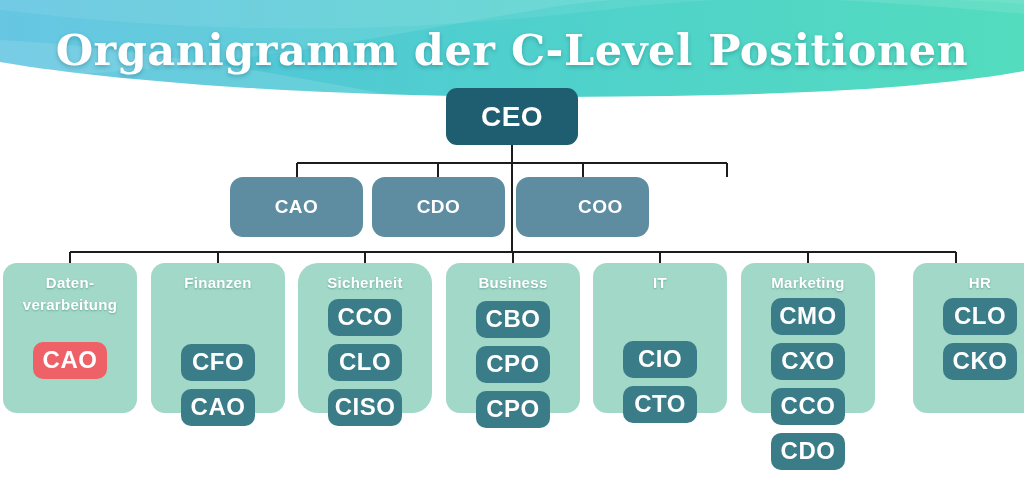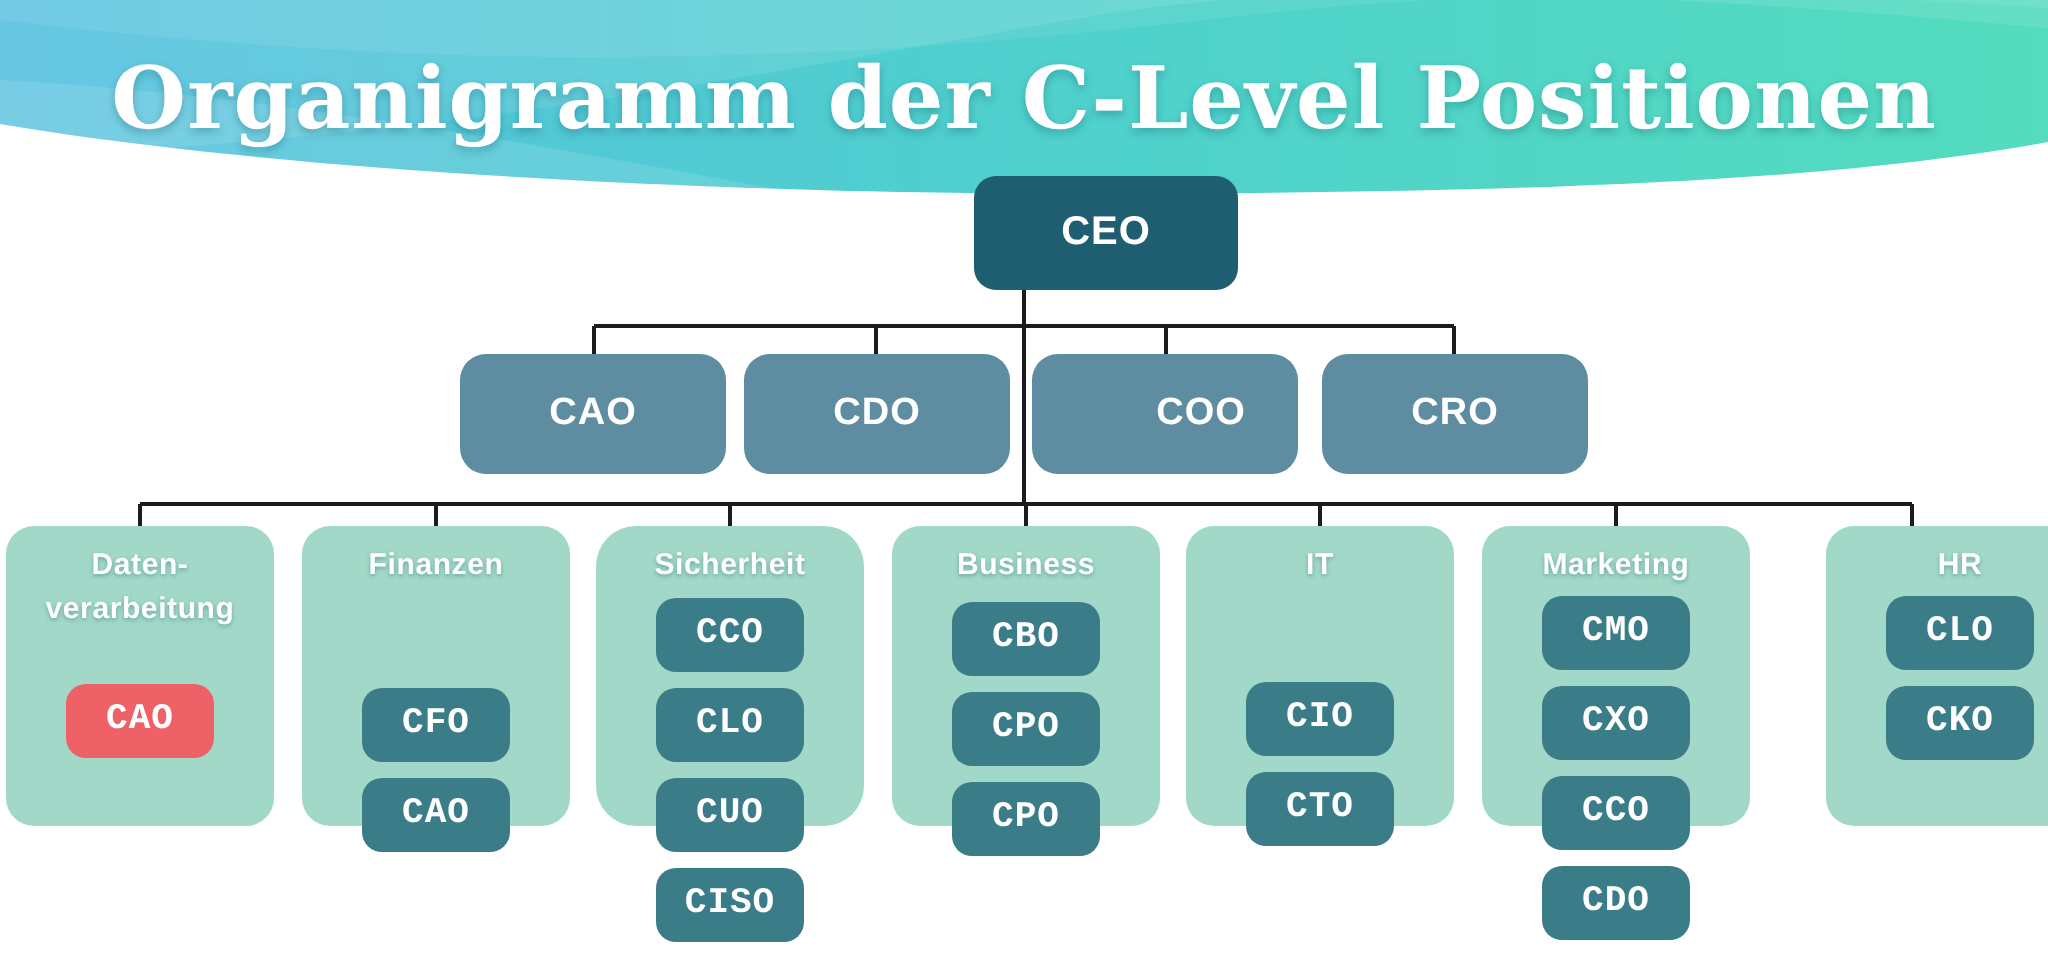--- a/index.html
+++ b/index.html
@@ -32,21 +32,21 @@
   
   .connector-svg{position:absolute;top:0;left:0;width:1024px;height:478px;z-index:1;}
   .connector{stroke:var(--line-color);stroke-width:2;fill:none;}
 
   
   .node{
     position:absolute;z-index:2;display:flex;align-items:center;justify-content:center;
     color:var(--text-on-dark);font-weight:700;letter-spacing:0.5px;
   }
   .node--ceo{left:446px;top:88px;width:132px;height:57px;border-radius:11px;
-    background:var(--box-ceo);font-size:20px;margin-left:41px;}
+    background:var(--box-ceo);font-size:28px;}
   .node--l2{top:177px;width:133px;height:60px;border-radius:13px;
     background:var(--box-level2);font-size:19px;}
   .node--l2.pos-0{left:230px;}
   .node--l2.pos-1{left:372px;}
   .node--l2.pos-2{left:516px;padding-left:36px;}
   .node--l2.pos-3{left:661px;}
 
   
   .column{
     position:absolute;top:263px;width:134px;height:150px;border-radius:14px;
@@ -69,21 +69,21 @@
   .column.pos-0 .roles{margin-top:26px;}
   .column.pos-1 .roles{margin-top:50px;}
   .column.pos-2 .roles{margin-top:5px;}
   .column.pos-3 .roles{margin-top:7px;}
   .column.pos-4 .roles{margin-top:47px;}
   .column.pos-5 .roles{margin-top:4px;}
   .column.pos-6 .roles{margin-top:4px;}
   .role{
     width:74px;height:37px;border-radius:10px;background:var(--box-role);
     display:flex;align-items:center;justify-content:center;
-    color:var(--text-on-dark);font-size:18px;font-weight:700;letter-spacing:0.5px;font-family:Liberation Mono, monospace;
+    color:var(--text-on-dark);font-size:24px;font-weight:700;letter-spacing:0.5px;
   }
   .role--highlight{background:var(--box-highlight);}
 </style>
 </head>
 <body>
 
 <div class="stage">
 
   <svg class="banner-svg" viewBox="0 0 1024 110" preserveAspectRatio="none" aria-hidden="true">
     <defs>
@@ -125,21 +125,20 @@
     <path class="connector" d="M660,252 V263"></path>
     <path class="connector" d="M808,252 V263"></path>
     <path class="connector" d="M956,252 V263"></path>
   </svg>
 
   <div class="node node--ceo">CEO</div>
 
   <div class="node node--l2 pos-0">CAO</div>
   <div class="node node--l2 pos-1">CDO</div>
   <div class="node node--l2 pos-2">COO</div>
-  <div class="node node--l2 pos-3">CRO</div>
 
   <div class="column pos-0">
     <div class="column-title">Daten-
 verarbeitung</div>
     <div class="roles">
       <div class="role role--highlight">CAO</div>
     </div>
   </div>
 
   <div class="column pos-1">
@@ -148,21 +147,20 @@
       <div class="role">CFO</div>
       <div class="role">CAO</div>
     </div>
   </div>
 
   <div class="column pos-2">
     <div class="column-title">Sicherheit</div>
     <div class="roles">
       <div class="role">CCO</div>
       <div class="role">CLO</div>
-      <div class="role">CUO</div>
       <div class="role">CISO</div>
     </div>
   </div>
 
   <div class="column pos-3">
     <div class="column-title">Business</div>
     <div class="roles">
       <div class="role">CBO</div>
       <div class="role">CPO</div>
       <div class="role">CPO</div>

